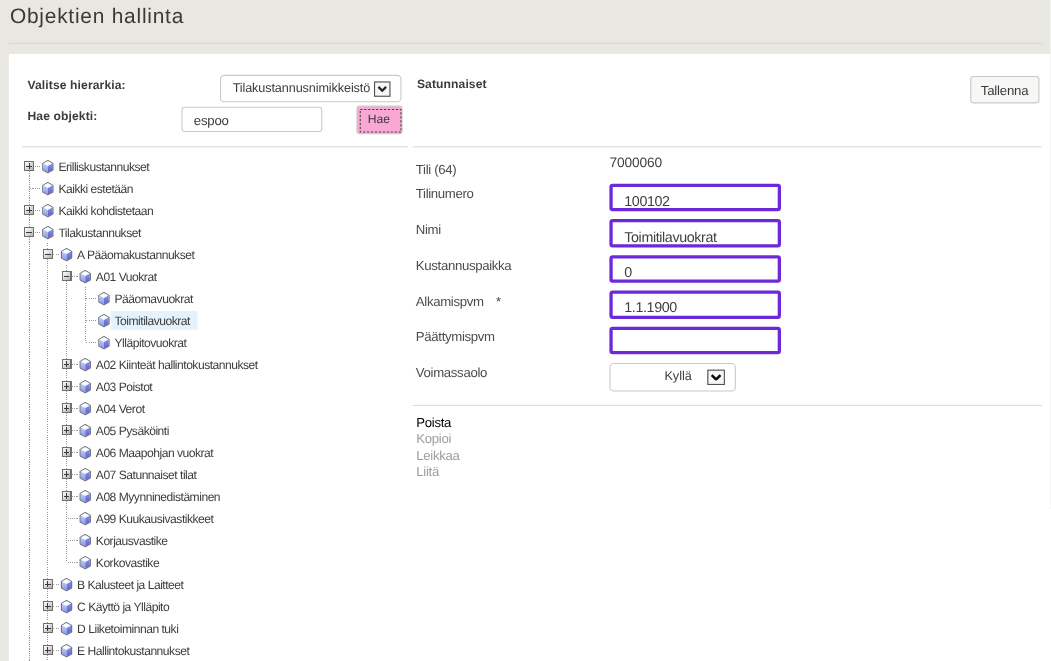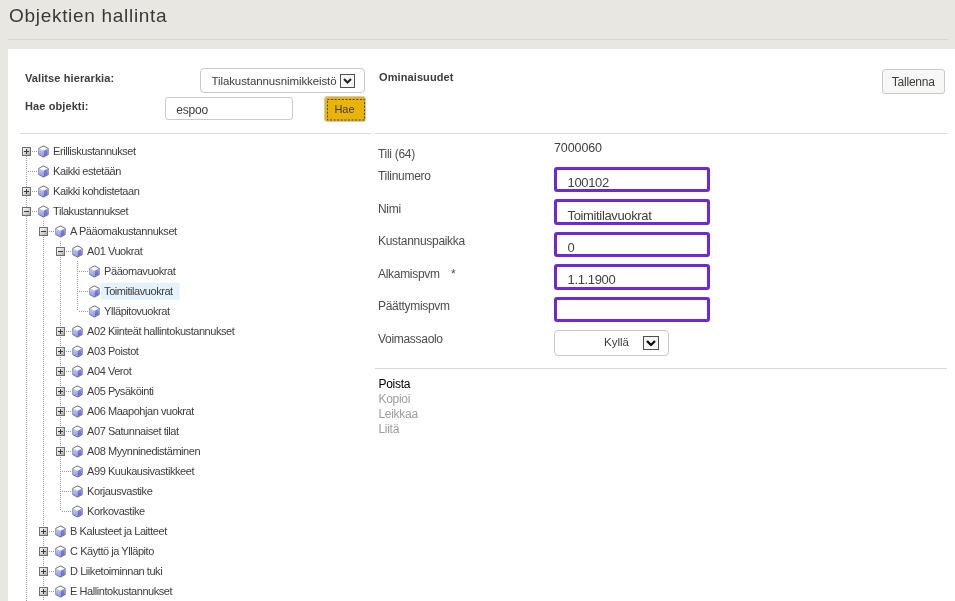--- a/index.html
+++ b/index.html
@@ -7,21 +7,21 @@
 .title { position:absolute; left:9px; top:4.5px; font-size:19px; line-height:22px; color:#3b3a38; letter-spacing:0.7px; }
 .hr1 { position:absolute; left:8px; top:39px; width:940px; height:1px; background:#d9d7d2; }
 .panel { position:absolute; left:8px; top:49px; width:947px; height:552px; background:#ffffff; }
 .blab { position:absolute; font-size:11px; font-weight:bold; color:#3c3c3c; line-height:13px; letter-spacing:0.1px; }
 .sel1 { position:absolute; left:199.5px; top:67.5px; width:165px; height:25px; border:1px solid #c9c9c9; border-radius:4px; background:#fff; }
 .sel1 .s1t { position:absolute; right:27px; top:6px; font-size:11.5px; color:#3c3c3c; letter-spacing:-0.1px; }
 .abox { position:absolute; width:15px; height:13.5px; border:1.5px solid #4f4f4f; background:#f6f6f6; display:flex; align-items:center; justify-content:center; }
 .sel1 .abox { left:139px; top:5.5px; }
 .inp0 { position:absolute; left:165.2px; top:97.3px; width:128px; height:23px; border:1px solid #cbcbcb; border-radius:3px; background:#fff; }
 .inp0 span { position:absolute; left:10px; top:4.5px; font-size:12px; letter-spacing:-0.2px; color:#3c3c3c; }
-.btnhae { position:absolute; left:323.5px; top:96px; width:42px; height:25.5px; border:1px solid #cbcbcb; border-radius:3px; background:#eab308; }
+.btnhae { position:absolute; left:323.5px; top:96px; width:42px; height:25.5px; border:1px solid #cbcbcb; border-radius:3px; background:#f9a8d4; }
 .btnhae .t { position:absolute; left:0; right:0; top:6px; text-align:center; font-size:11px; color:#3a3a3a; }
 .btnsave { position:absolute; left:881.5px; top:69px; width:63.5px; height:24.5px; border:1px solid #c9c9c9; border-radius:3px; background:#f7f7f6;padding-left:36px; }
 .btnsave .t { position:absolute; left:0; right:0; top:4.5px; text-align:center; font-size:12px; letter-spacing:-0.2px; color:#3b3b3b; }
 .sepL { position:absolute; left:20px; top:133px; width:350.5px; height:1px; background:#dbdbd9; }
 .sepR { position:absolute; left:375px; top:133px; width:572px; height:1px; background:#dbdbd9; }
 .sep2 { position:absolute; left:375px; top:368px; width:572px; height:1px; background:#d9d9d9; }
 .rlab { position:absolute; left:378px; font-size:12px; color:#4c4c4c; line-height:13px; letter-spacing:-0.3px; }
 .rval { position:absolute; left:554px; font-size:12.5px; color:#3f3f3f; line-height:13px; letter-spacing:-0.1px; }
 .inp { position:absolute; left:554px; width:156px; height:25.4px; border:3px solid #6d28d9; border-radius:3px; background:#fff; }
 .inp span { position:absolute; left:10.5px; top:5.2px; font-size:13px; letter-spacing:-0.35px; color:#3f3f3f; }
@@ -47,21 +47,21 @@
 <div class="blab" style="left:25px;top:100px">Hae objekti:</div>
 <div class="inp0">
     <span>espoo</span>
   </div>
 <div class="btnhae">
     <svg width="42" height="26" style="position:absolute;left:0;top:0">
       <rect x="2.5" y="2.5" width="37" height="20.5" fill="none" stroke="#454545" stroke-width="1" stroke-dasharray="2 1.6"></rect>
     </svg>
     <div class="t">Hae</div>
   </div>
-<div class="blab" style="left:379px;top:71px">Ominaisuudet</div>
+<div class="blab" style="left:379px;top:71px">Satunnaiset</div>
 <div class="btnsave">
     <div class="t">Tallenna</div>
   </div>
 <div class="sepL"></div>
 <div class="sepR"></div>
 <div class="rlab" style="top:148px">Tili (64)</div>
 <div class="rval" style="top:142px">7000060</div>
 <div class="rlab" style="top:170.0px">Tilinumero</div>
 <div class="inp" style="top:166.9px">
     <span>100102</span>

